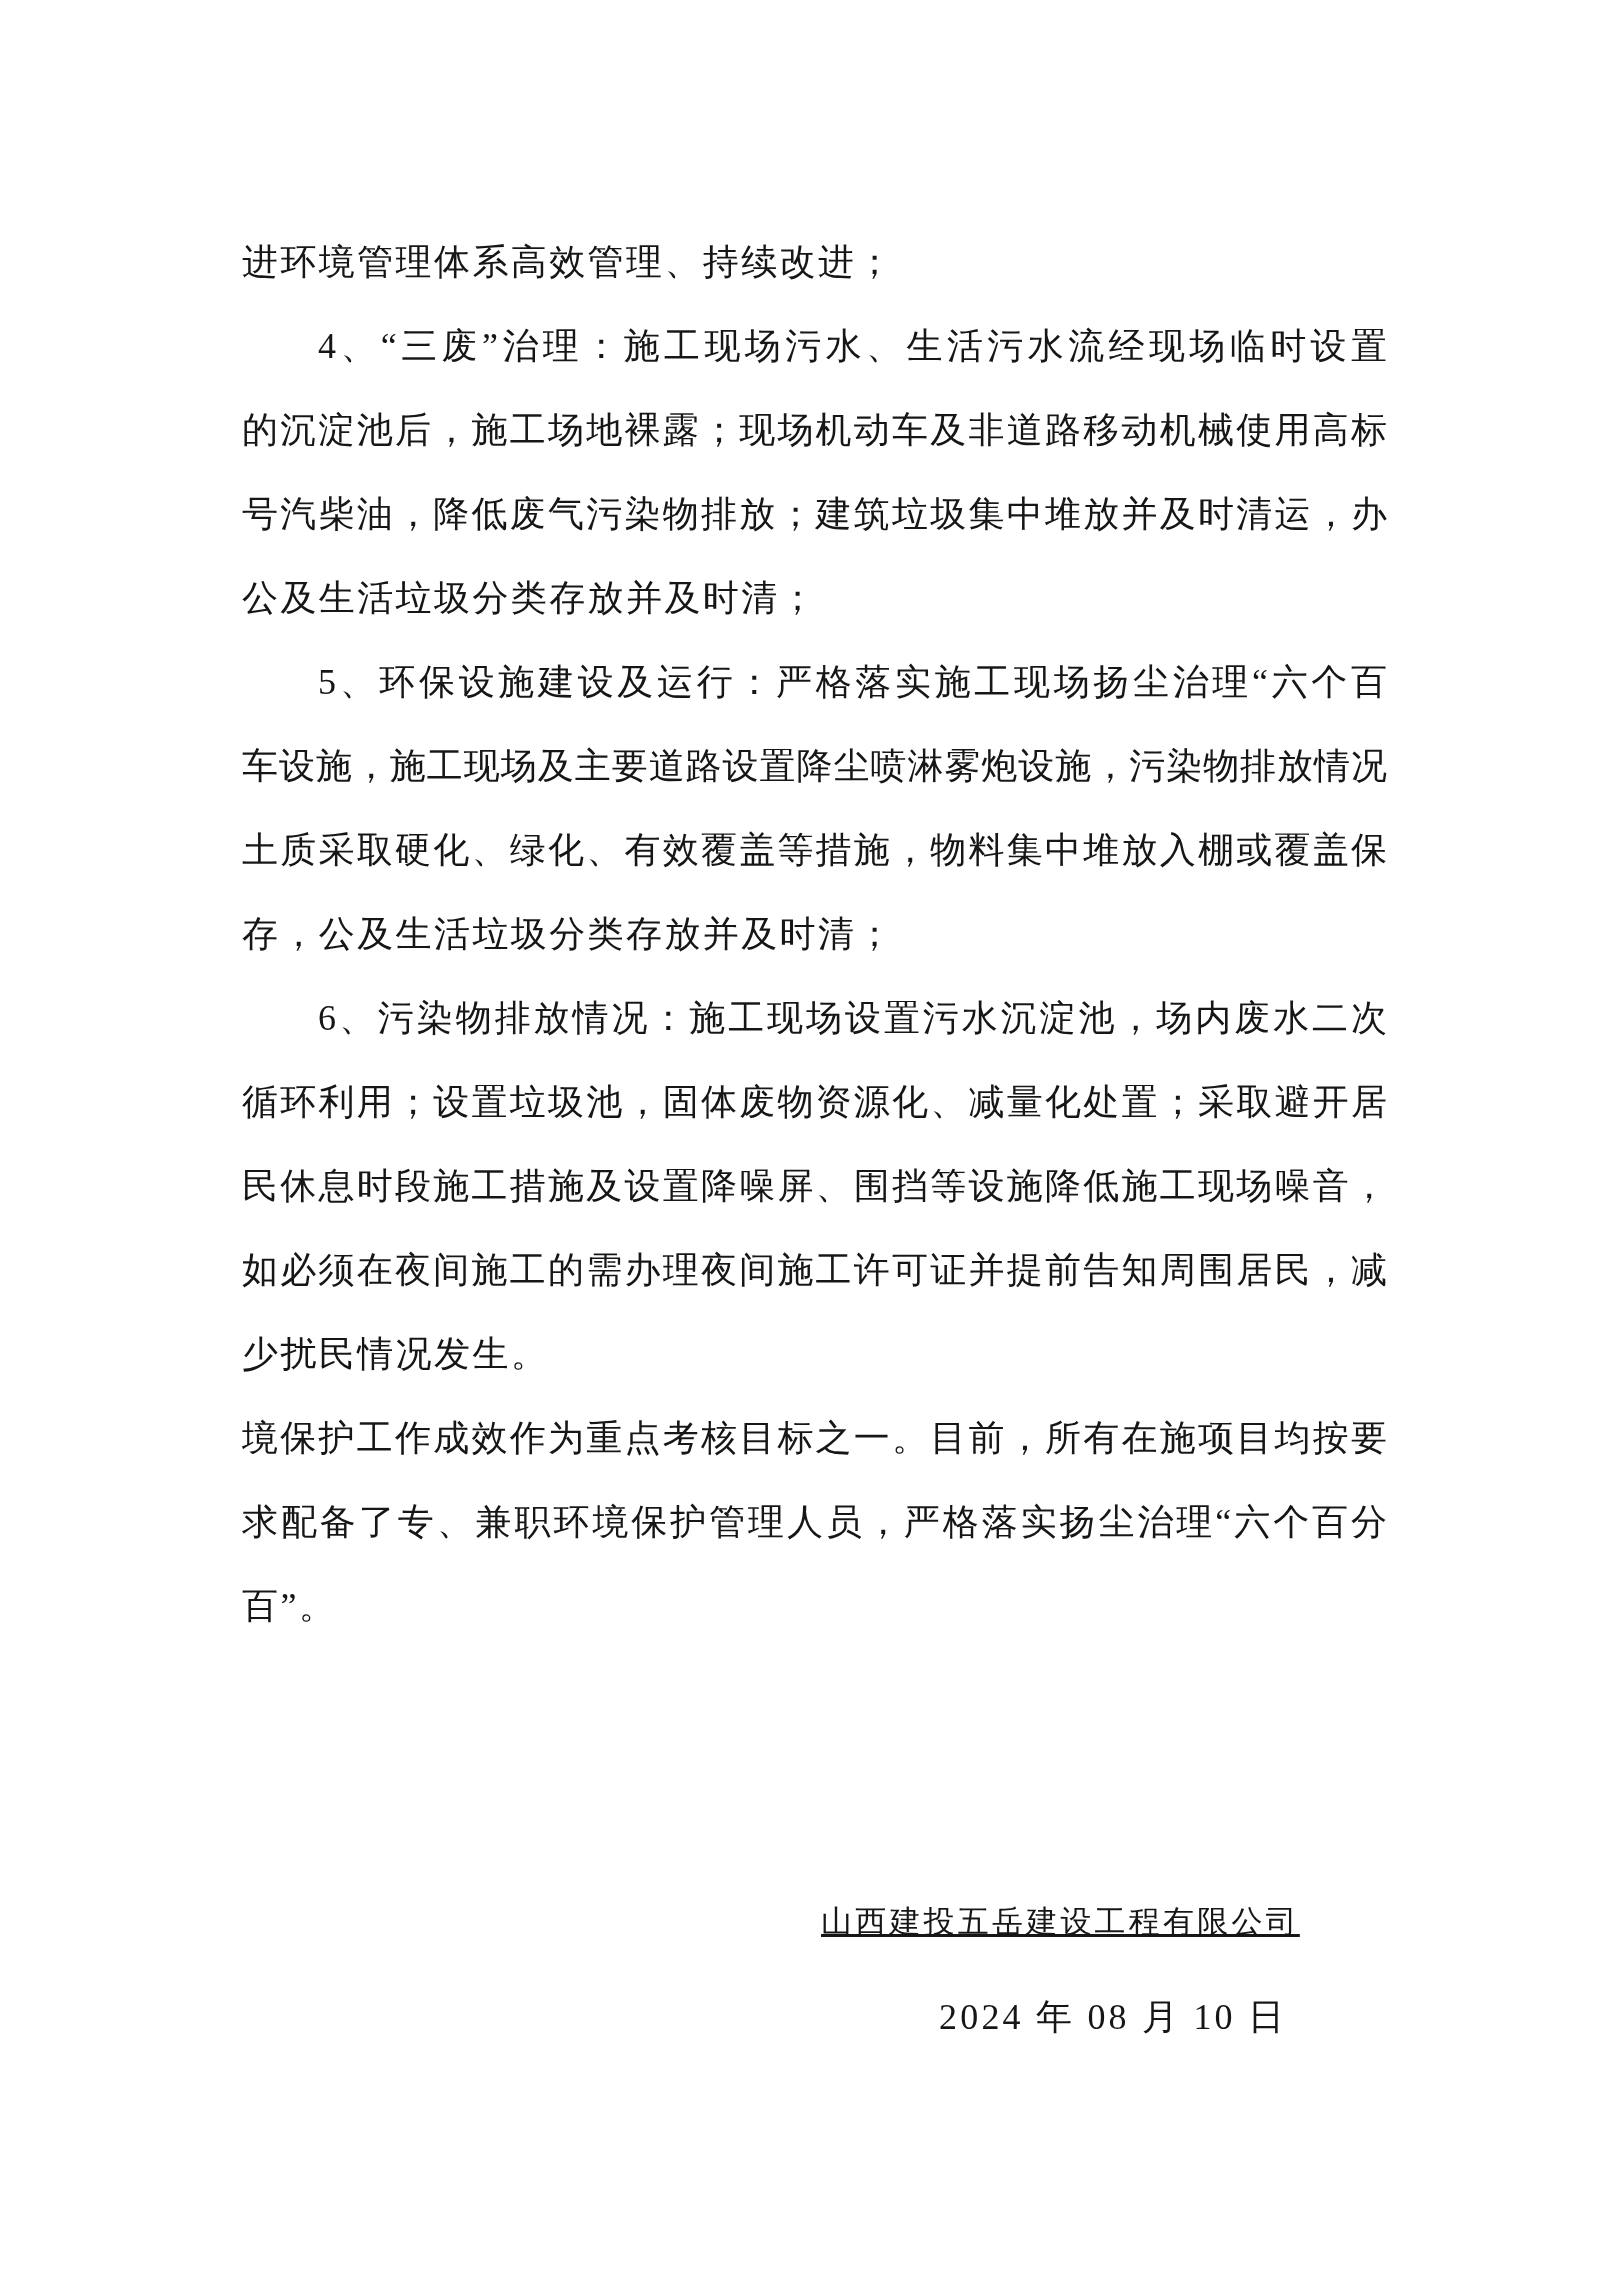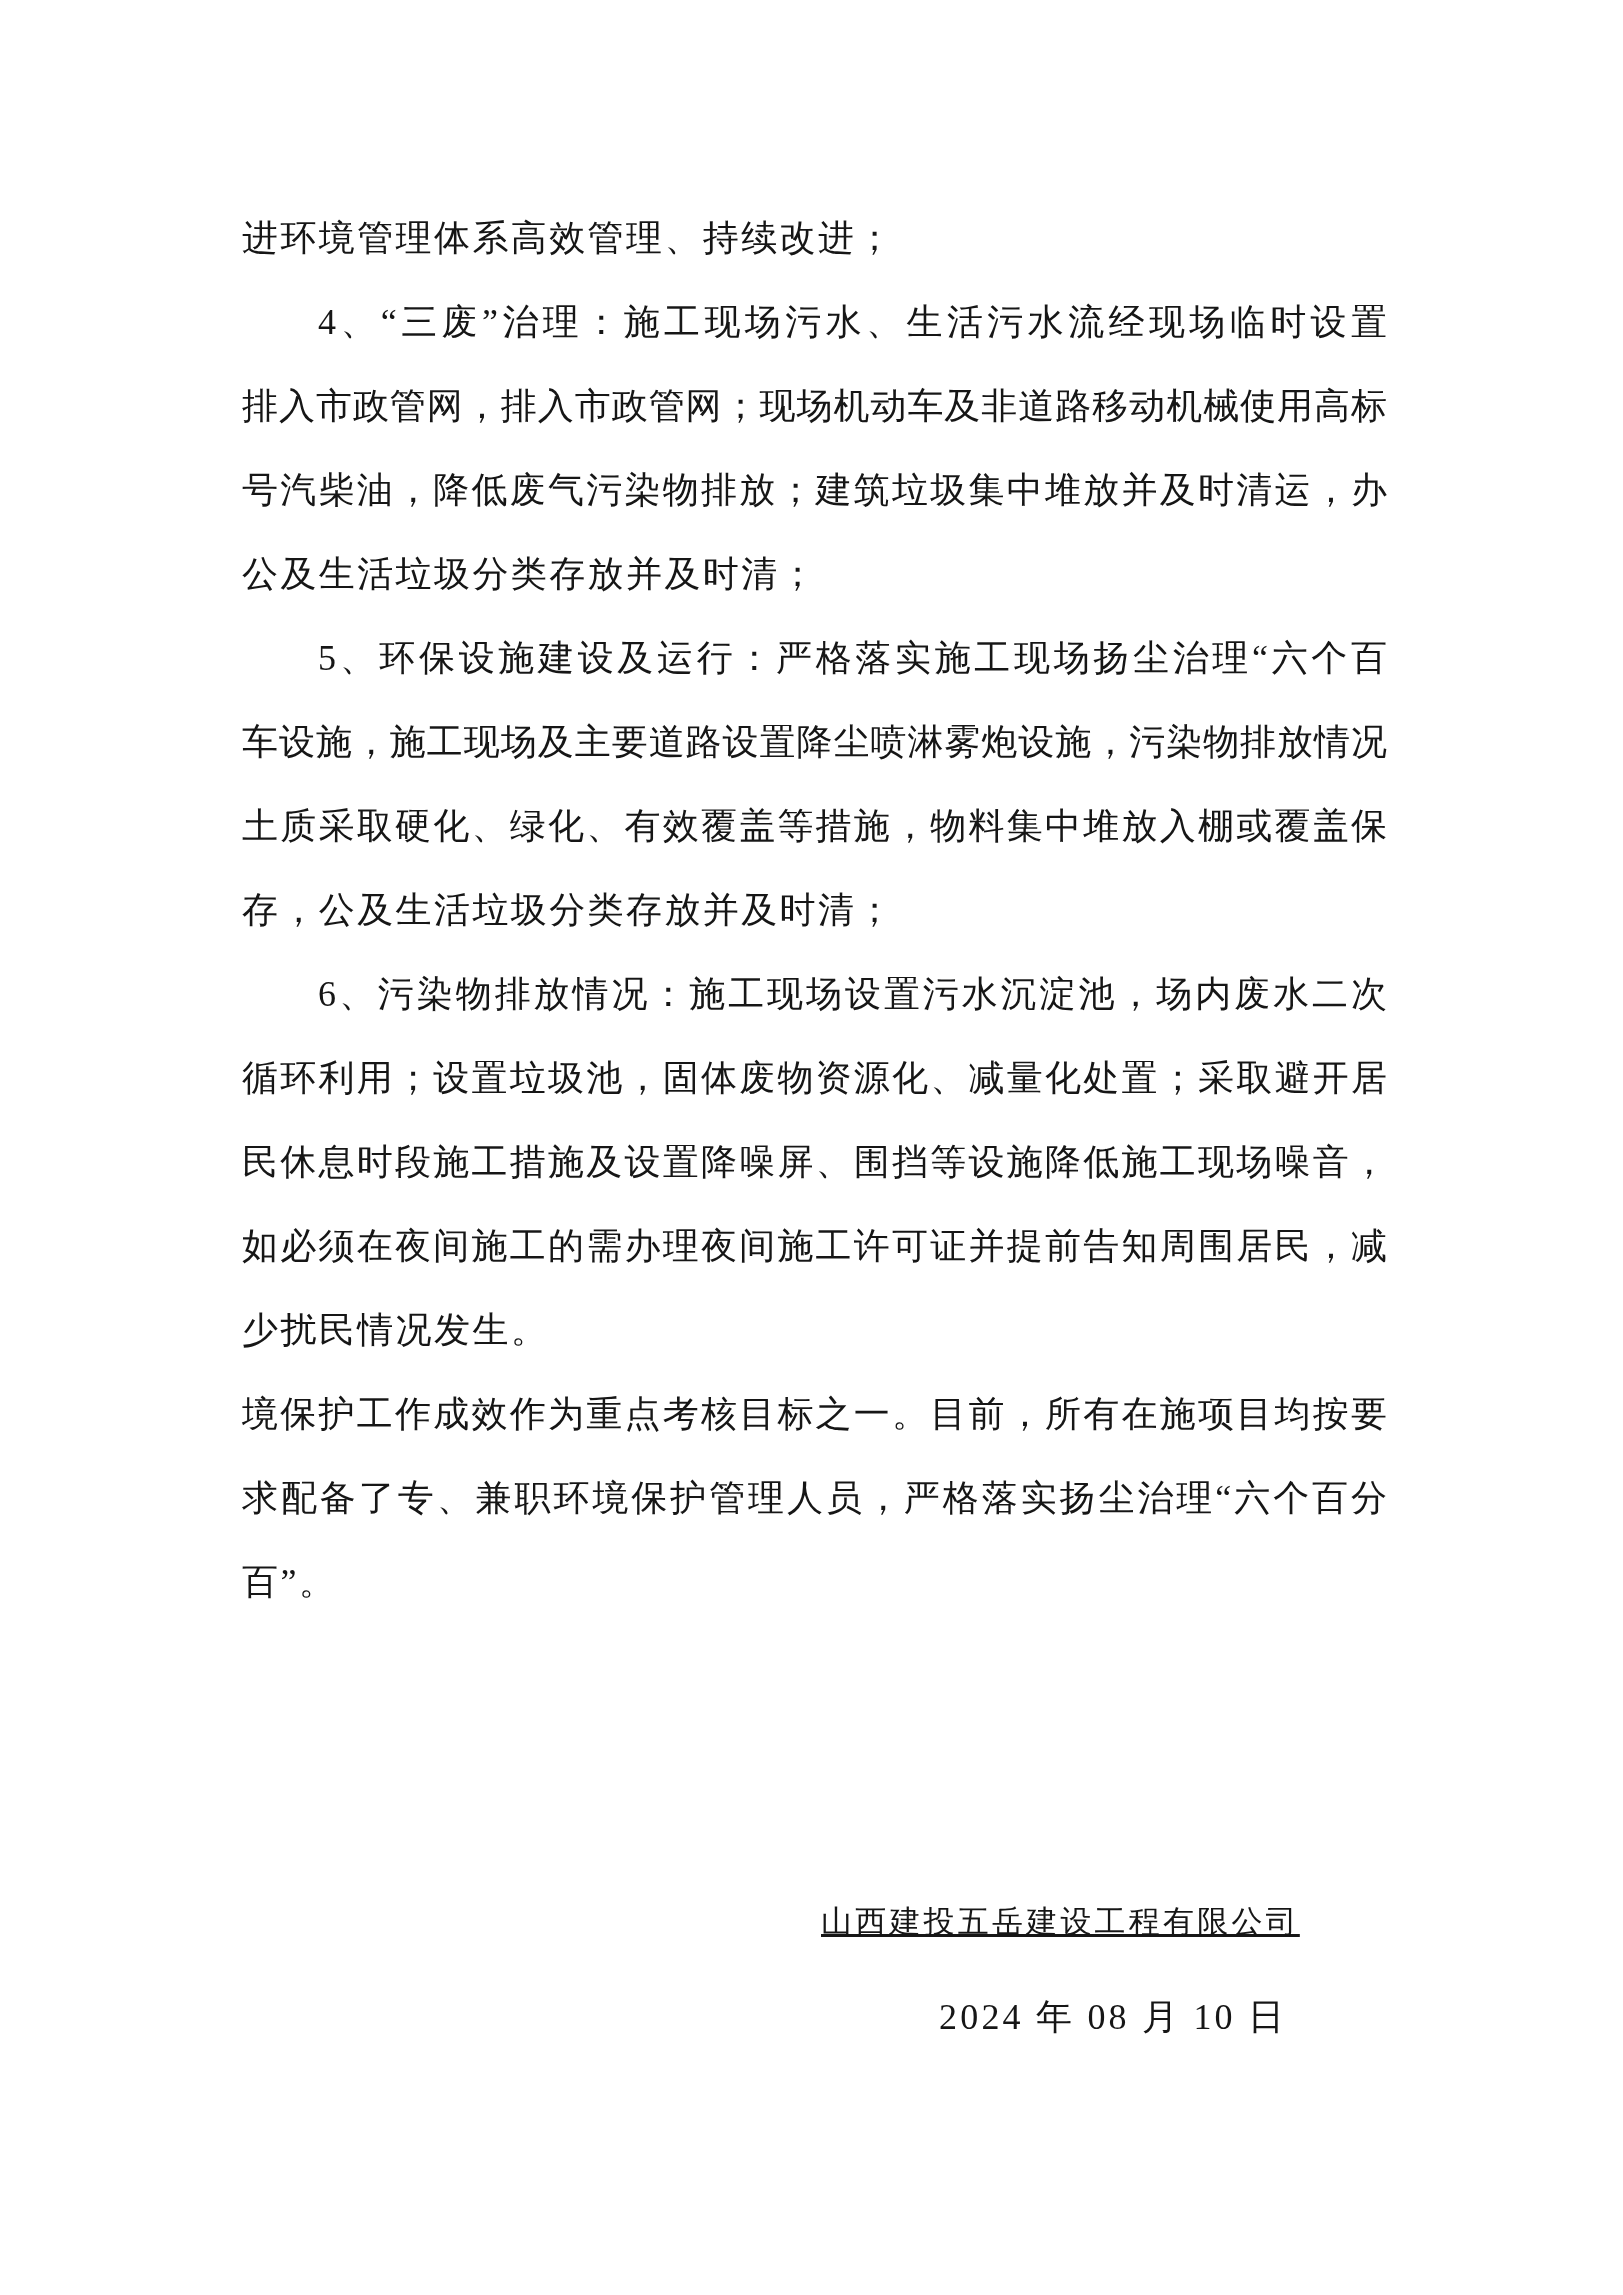--- a/index.html
+++ b/index.html
@@ -12,21 +12,21 @@
     width: 1623px;
     height: 2295px;
     background: #ffffff;
     overflow: hidden;
     font-family: "Liberation Serif", "DejaVu Serif", serif;
     color: #161616;
   }
   .text-block {
     position: absolute;
     left: 242px;
-    top: 196px;
+    top: 220px;
     width: 1145px;
   }
   .line {
     height: 84px;
     line-height: 84px;
     font-size: 36px;
     letter-spacing: 2.4px;
     white-space: nowrap;
     text-align: left;
   }
@@ -62,21 +62,21 @@
   }
 </style>
 </head>
 <body>
 
 <div class="page">
 
   <div class="text-block">
     <div class="line">进环境管理体系高效管理、持续改进；</div>
     <div class="line just ind">4、“三废”治理：施工现场污水、生活污水流经现场临时设置</div>
-    <div class="line just">排入市政管网，排入市政管网；现场机动车及非道路移动机械使用高标</div>
+    <div class="line just">的沉淀池后，施工场地裸露；现场机动车及非道路移动机械使用高标</div>
     <div class="line just">号汽柴油，降低废气污染物排放；建筑垃圾集中堆放并及时清运，办</div>
     <div class="line">公及生活垃圾分类存放并及时清；</div>
     <div class="line just ind">5、环保设施建设及运行：严格落实施工现场扬尘治理“六个百</div>
     <div class="line just">车设施，施工现场及主要道路设置降尘喷淋雾炮设施，污染物排放情况</div>
     <div class="line just">土质采取硬化、绿化、有效覆盖等措施，物料集中堆放入棚或覆盖保</div>
     <div class="line">存，公及生活垃圾分类存放并及时清；</div>
     <div class="line just ind">6、污染物排放情况：施工现场设置污水沉淀池，场内废水二次</div>
     <div class="line just">循环利用；设置垃圾池，固体废物资源化、减量化处置；采取避开居</div>
     <div class="line just">民休息时段施工措施及设置降噪屏、围挡等设施降低施工现场噪音，</div>
     <div class="line just">如必须在夜间施工的需办理夜间施工许可证并提前告知周围居民，减</div>

